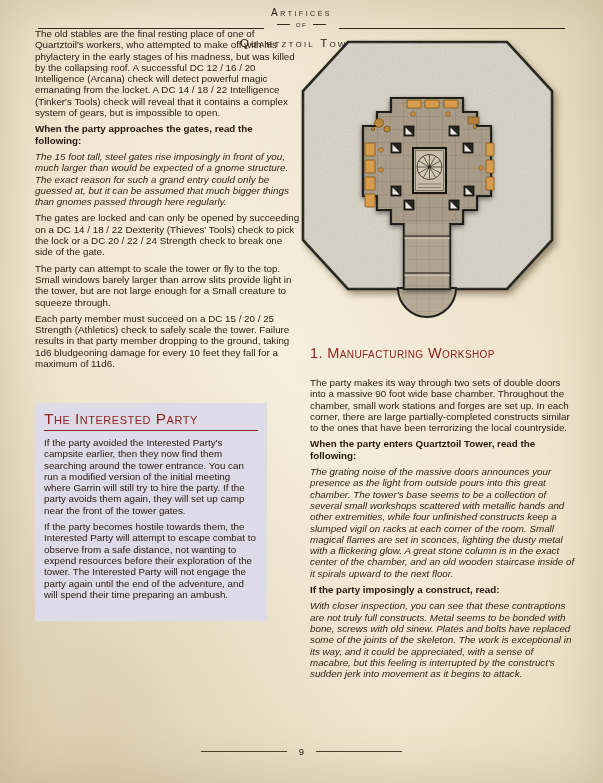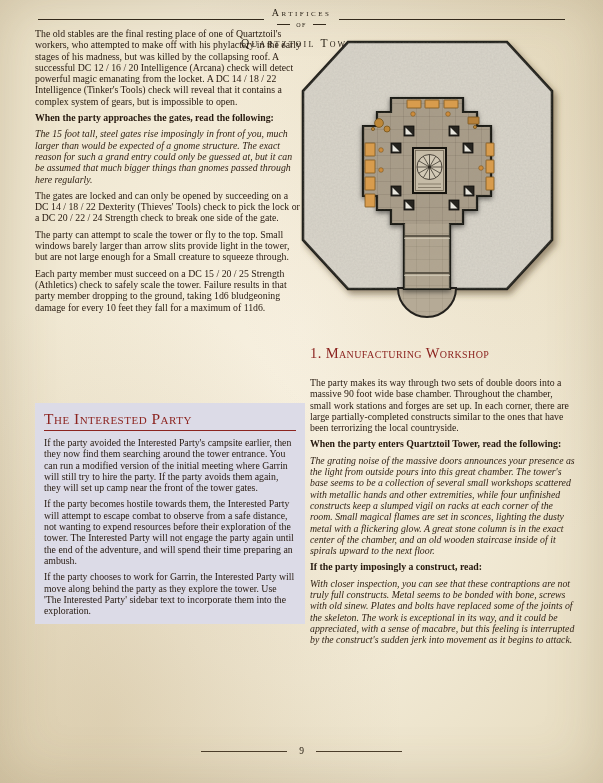--- a/index.html
+++ b/index.html
@@ -1,46 +1,46 @@
 <!DOCTYPE html>
 <html><head>
 <meta charset="utf-8">
 <style>
   html,body{margin:0;padding:0;background:#c8bda4;}
   .page{
     position:relative;width:603px;height:783px;overflow:hidden;
-    font-family:Liberation Serif, serif;color:#261a0e;
+    font-family:Liberation Sans, sans-serif;color:#261a0e;
     background:
       radial-gradient(ellipse at 18% 92%, rgba(184,160,118,0.28), transparent 42%),
       radial-gradient(ellipse at 88% 10%, rgba(196,176,134,0.20), transparent 46%),
       radial-gradient(ellipse at 50% 42%, #f7f0e0 0%, #f1e9d4 55%, #e5dabd 100%);
     box-shadow: inset 0 0 55px rgba(116,92,56,0.22);
   }
   
   .header{position:absolute;top:7px;left:38px;right:38px;text-align:center;}
   .header-title{display:block;font-variant:small-caps;font-size:10px;letter-spacing:2.5px;color:#231c12;}
-  .rule-row{display:flex;align-items:flex-start;margin-top:1px;}
+  .rule-row{display:flex;align-items:flex-end;margin-top:1px;}
   .rule{flex:1;height:1px;background:#33291b;}
   .of-word{font-variant:small-caps;font-size:8.5px;letter-spacing:1.5px;margin:0 7px;color:#231c12;display:flex;align-items:center;}
   .of-word::before,.of-word::after{content:"";display:inline-block;width:13px;height:1px;background:#33291b;margin:0 6px;}
   .header-subtitle{display:block;font-variant:small-caps;font-size:11.5px;letter-spacing:2.2px;margin-top:8px;color:#231c12;}
   
   .col-left{position:absolute;left:35px;top:28px;width:266px;}
   .col-right{position:absolute;left:310px;top:345px;width:266px;}
   .para{margin:0 0 5px 0;font-size:9.8px;line-height:11.3px;text-align:left;color:#25180e;}
   .para.bold{font-weight:bold;}
   .para.italic{font-style:italic;color:#2b1d10;}
   .section-heading{
     font-variant:small-caps;font-size:14.5px;line-height:16px;letter-spacing:0.4px;
     color:#8c2420;margin:0 0 16px 0;font-weight:500;
   }
   
   .sidebar-box{
-    position:absolute;left:35px;top:403px;width:270px;box-sizing:border-box;
-    background:#dcdbe7;padding:7px 9px 3px 9px;
+    position:absolute;left:35px;top:403px;width:232px;box-sizing:border-box;
+    background:#dcdbe7;padding:7px 9px 16px 9px;
   }
   .sidebar-title{
     font-variant:small-caps;font-size:15.5px;letter-spacing:0.5px;color:#8c2420;
     border-bottom:1.5px solid #8c2420;padding-bottom:2px;margin:0 0 6px 0;font-weight:500;
   }
   
   .map-wrap{position:absolute;left:300px;top:39px;width:270px;height:292px;}
   
   .footer{position:absolute;left:0;right:0;top:746px;display:flex;justify-content:center;align-items:center;gap:12px;}
   .footer-rule{width:86px;height:1px;background:#4a3d2a;}
@@ -68,21 +68,20 @@
       <p class="para normal">The gates are locked and can only be opened by succeeding on a DC 14 / 18 / 22 Dexterity (Thieves' Tools) check to pick the lock or a DC 20 / 22 / 24 Strength check to break one side of the gate.</p>
       <p class="para normal">The party can attempt to scale the tower or fly to the top. Small windows barely larger than arrow slits provide light in the tower, but are not large enough for a Small creature to squeeze through.</p>
       <p class="para normal">Each party member must succeed on a DC 15 / 20 / 25 Strength (Athletics) check to safely scale the tower. Failure results in that party member dropping to the ground, taking 1d6 bludgeoning damage for every 10 feet they fall for a maximum of 11d6.</p>
     </div>
 
   <div class="sidebar-box">
     <div class="sidebar-title">The Interested Party</div>
     <div>
         <p class="para normal">If the party avoided the Interested Party's campsite earlier, then they now find them searching around the tower entrance. You can run a modified version of the initial meeting where Garrin will still try to hire the party. If the party avoids them again, they will set up camp near the front of the tower gates.</p>
         <p class="para normal">If the party becomes hostile towards them, the Interested Party will attempt to escape combat to observe from a safe distance, not wanting to expend resources before their exploration of the tower. The Interested Party will not engage the party again until the end of the adventure, and will spend their time preparing an ambush.</p>
-        <p class="para normal">If the party chooses to work for Garrin, the Interested Party will move along behind the party as they explore the tower. Use 'The Interested Party' sidebar text to incorporate them into the exploration.</p>
       </div>
   </div>
 
   <div class="map-wrap">
     <svg width="270" height="292" viewBox="0 0 270 292">
       <defs>
         <clipPath id="octClip">
             <path d="M48,3 L207,3 L252,52 L252,201 L207,250 L48,250 L3,201 L3,52 Z"></path>
           </clipPath>
         <clipPath id="roomClip">

